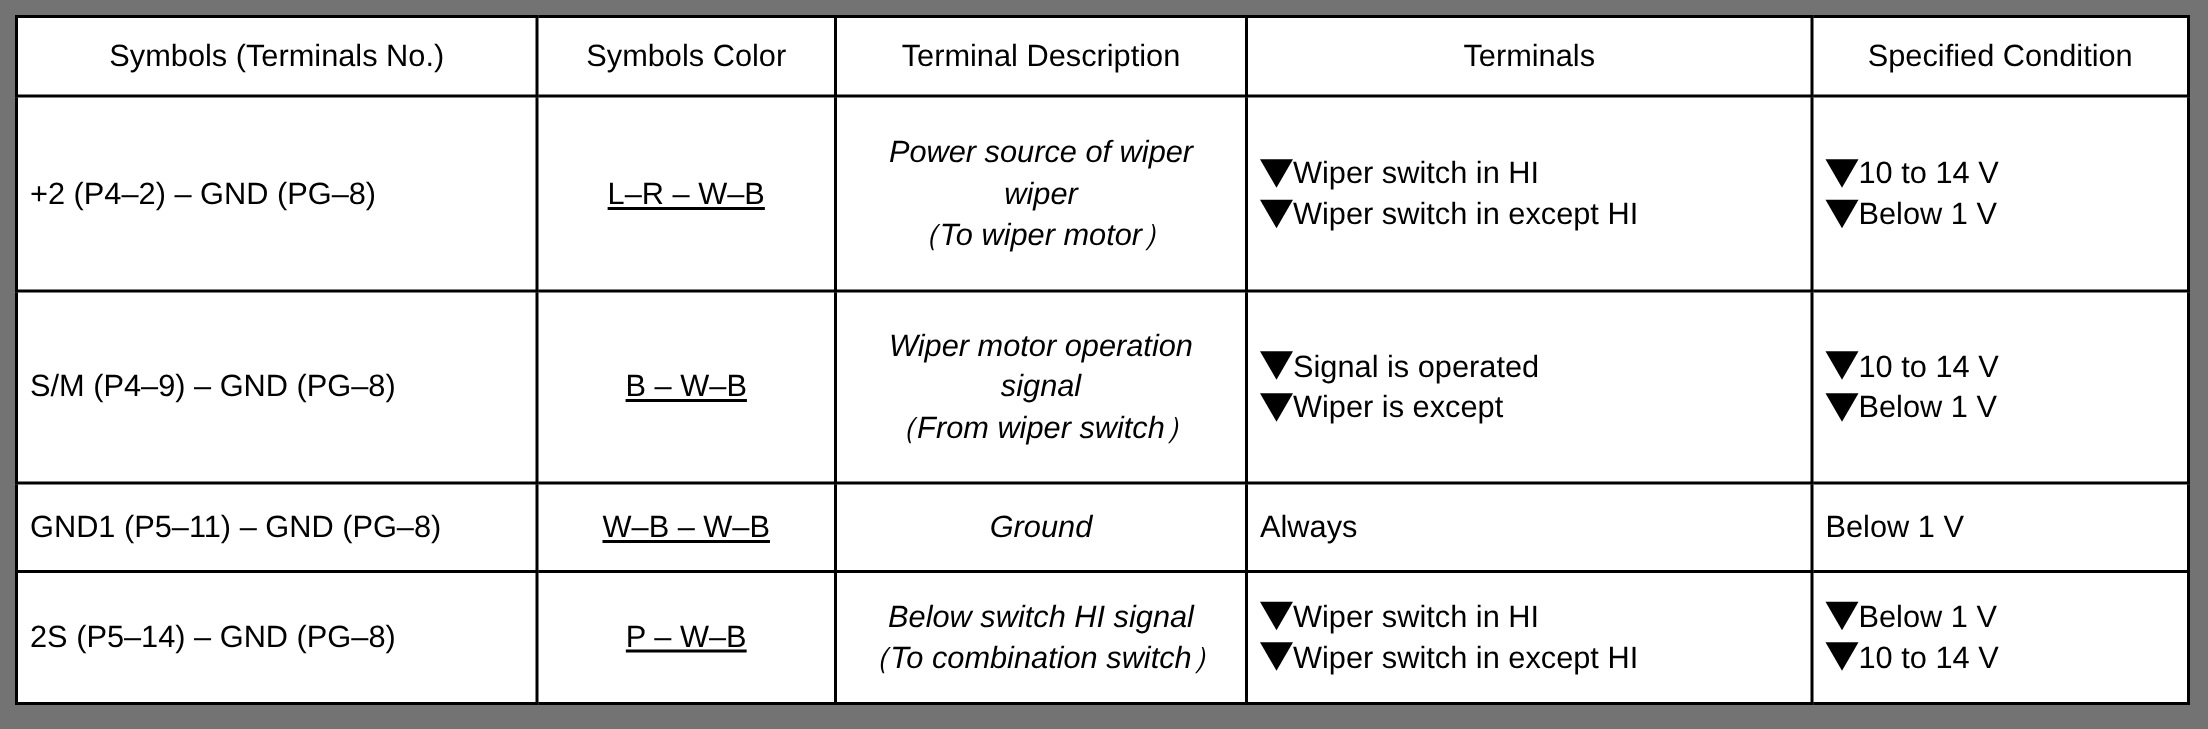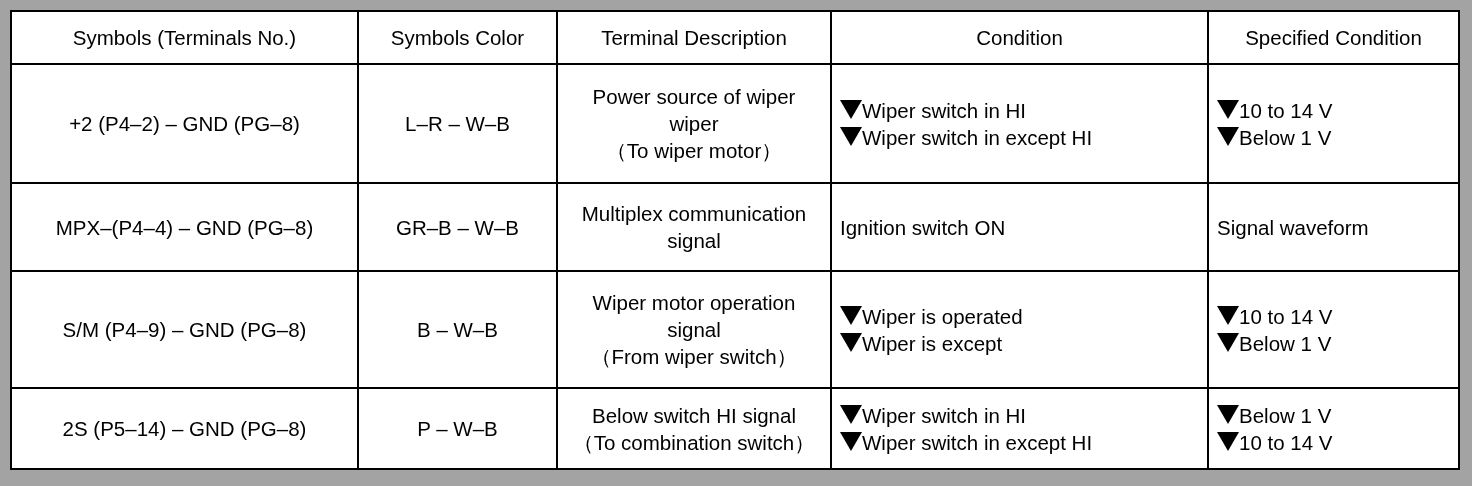--- a/index.html
+++ b/index.html
@@ -12,21 +12,21 @@
     height: 486px;
     font-family: "Liberation Sans", sans-serif;
     color: #000000;
     overflow: hidden;
   }
 
   .sheet {
     position: relative;
     width: 1472px;
     height: 486px;
-    background: #a3a3a3;
+    background: #737373;
     box-sizing: border-box;
   }
 
   table.spec {
     position: absolute;
     left: 10px;
     top: 10px;
     width: 1448px;
     height: 460px;
     border-collapse: collapse;
@@ -53,29 +53,31 @@
   col.c-spec    { width: 251px; }
 
   
   thead th {
     text-align: center;
     height: 47px;
   }
 
   
   td.symbols {
-    text-align: center;
+    text-align: left;
     white-space: nowrap;
   }
   td.wiring {
     text-align: center;
     white-space: nowrap;
+    text-decoration: underline;
   }
   td.desc {
     text-align: center;
+    font-style: italic;
   }
   td.cond,
   td.spec {
     text-align: left;
   }
 
   .desc-line { display: block; }
 
   
   ul.bullets {
@@ -118,21 +120,21 @@
       <col class="c-wiring">
       <col class="c-desc">
       <col class="c-cond">
       <col class="c-spec">
     </colgroup>
     <thead>
       <tr>
         <th>Symbols (Terminals No.)</th>
         <th>Symbols Color</th>
         <th>Terminal Description</th>
-        <th>Condition</th>
+        <th>Terminals</th>
         <th>Specified Condition</th>
       </tr>
     </thead>
     <tbody>
 
       <tr class="r-pwr">
         <td class="symbols">+2 (P4–2) – GND (PG–8)</td>
         <td class="wiring">L–R – W–B</td>
         <td class="desc">
           <span class="desc-line">Power source of wiper</span>
@@ -146,57 +148,56 @@
           </ul>
         </td>
         <td class="spec">
           <ul class="bullets">
             <li><span class="tri"></span><span>10 to 14 V</span></li>
             <li><span class="tri"></span><span>Below 1 V</span></li>
           </ul>
         </td>
       </tr>
 
-      <tr class="r-mpx">
-        <td class="symbols">MPX–(P4–4) – GND (PG–8)</td>
-        <td class="wiring">GR–B – W–B</td>
-        <td class="desc">
-          <span class="desc-line">Multiplex communication</span>
-          <span class="desc-line">signal</span>
-        </td>
-        <td class="cond">
-          <span class="plain-line">Ignition switch ON</span>
-        </td>
-        <td class="spec">
-          <span class="plain-line">Signal waveform</span>
-        </td>
-      </tr>
 
       <tr class="r-sm">
         <td class="symbols">S/M (P4–9) – GND (PG–8)</td>
         <td class="wiring">B – W–B</td>
         <td class="desc">
           <span class="desc-line">Wiper motor operation</span>
           <span class="desc-line">signal</span>
           <span class="desc-line">（From wiper switch）</span>
         </td>
         <td class="cond">
           <ul class="bullets">
-            <li><span class="tri"></span><span>Wiper is operated</span></li>
+            <li><span class="tri"></span><span>Signal is operated</span></li>
             <li><span class="tri"></span><span>Wiper is except</span></li>
           </ul>
         </td>
         <td class="spec">
           <ul class="bullets">
             <li><span class="tri"></span><span>10 to 14 V</span></li>
             <li><span class="tri"></span><span>Below 1 V</span></li>
           </ul>
         </td>
       </tr>
 
+      <tr class="r-gnd">
+        <td class="symbols">GND1 (P5–11) – GND (PG–8)</td>
+        <td class="wiring">W–B – W–B</td>
+        <td class="desc">
+          <span class="desc-line">Ground</span>
+        </td>
+        <td class="cond">
+          <span class="plain-line">Always</span>
+        </td>
+        <td class="spec">
+          <span class="plain-line">Below 1 V</span>
+        </td>
+      </tr>
 
       <tr class="r-2s">
         <td class="symbols">2S (P5–14) – GND (PG–8)</td>
         <td class="wiring">P – W–B</td>
         <td class="desc">
           <span class="desc-line">Below switch HI signal</span>
           <span class="desc-line">（To combination switch）</span>
         </td>
         <td class="cond">
           <ul class="bullets">

